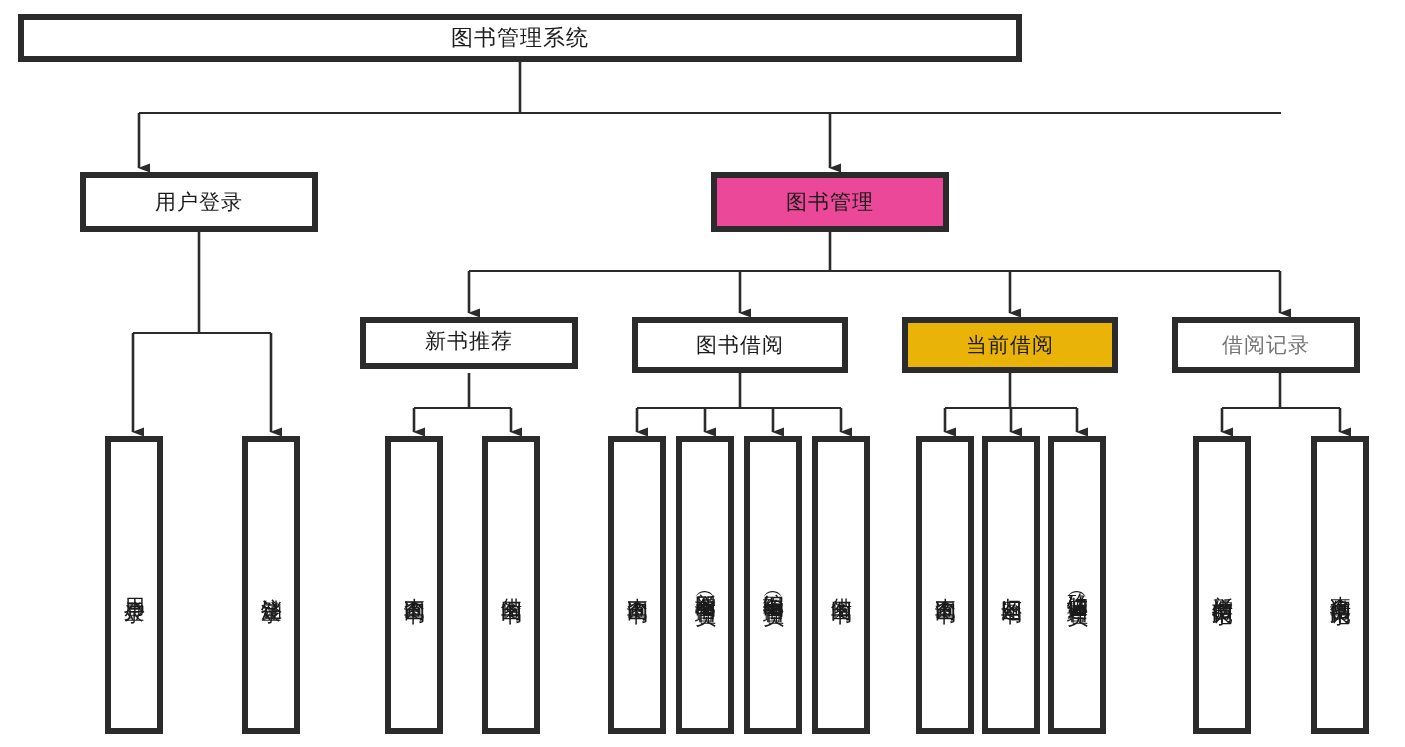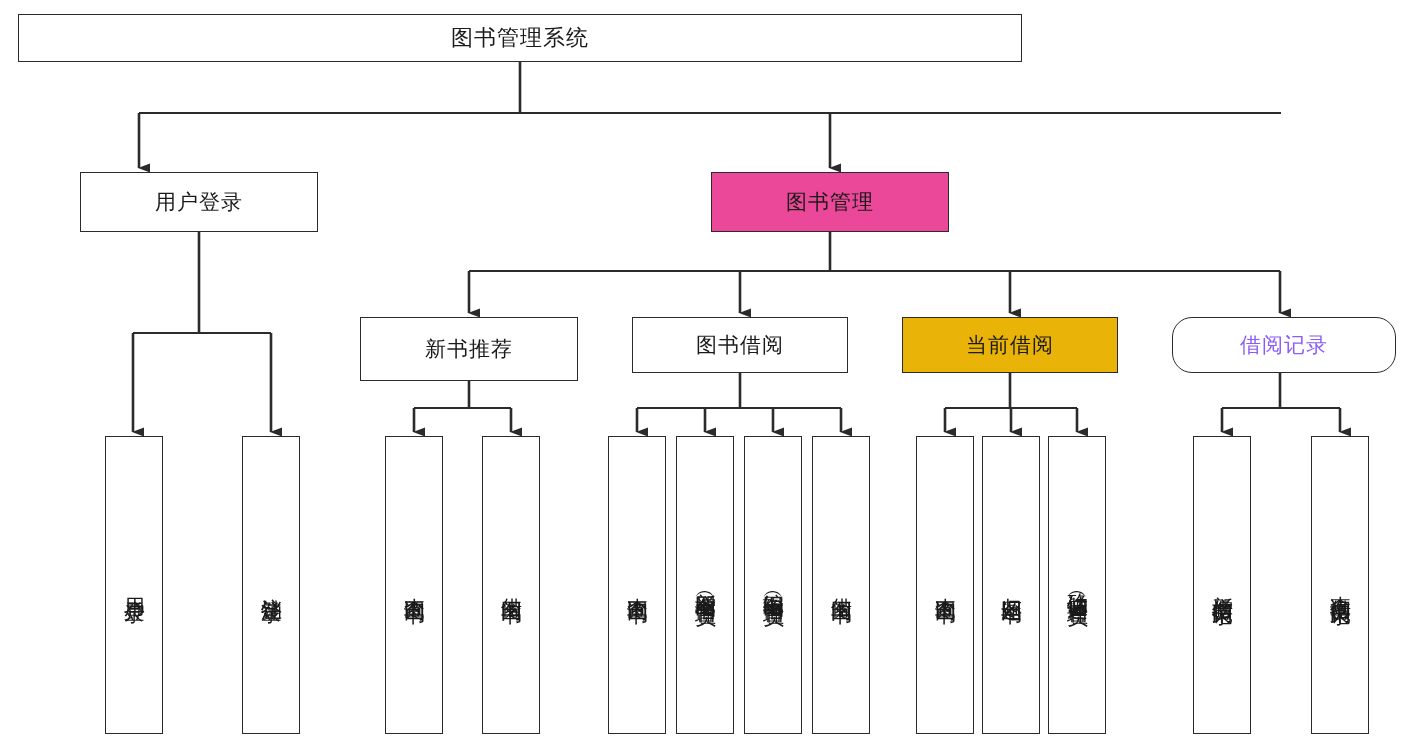--- a/index.html
+++ b/index.html
@@ -23,21 +23,21 @@
     left: 0;
     top: 0;
     width: 1405px;
     height: 747px;
     pointer-events: none;
   }
   .node {
     position: absolute;
     box-sizing: border-box;
     background: #ffffff;
-    border: 1px solid #0f766e;
+    border: 6px solid #0f766e;
     display: flex;
     align-items: center;
     justify-content: center;
     color: #1a1a1a;
   }
   .node.horiz {
     font-size: 21px;
     letter-spacing: 1px;
     line-height: 1.2;
     white-space: nowrap;
@@ -118,24 +118,24 @@
       <path d="M1222,408 L1222,432" marker-end="url(#arrow)"></path>
       <path d="M1340,408 L1340,432" marker-end="url(#arrow)"></path>
     </g>
   </svg>
 
   <div class="node horiz root" style="left: 18px; top: 14px; width: 1004px; height: 48px; border-color: rgb(43, 43, 43); background: rgb(255, 255, 255); color: rgb(26, 26, 26);">图书管理系统</div>
 
   <div class="node horiz" style="left: 80px; top: 172px; width: 238px; height: 60px; border-color: rgb(43, 43, 43); background: rgb(255, 255, 255); color: rgb(26, 26, 26);">用户登录</div>
   <div class="node horiz" style="left: 711px; top: 172px; width: 238px; height: 60px; border-color: rgb(43, 43, 43); background: #ec4899; color: rgb(26, 26, 26);">图书管理</div>
 
-  <div class="node horiz" style="left: 360px; top: 317px; width: 218px; height: 64px; border-color: rgb(43, 43, 43); background: rgb(255, 255, 255); color: rgb(26, 26, 26);">新书推荐</div>
+  <div class="node horiz" style="left: 360px; top: 317px; width: 218px; height: 52px; border-color: rgb(43, 43, 43); background: rgb(255, 255, 255); color: rgb(26, 26, 26); font-family: Liberation Mono, monospace;">新书推荐</div>
   <div class="node horiz" style="left: 632px; top: 317px; width: 216px; height: 56px; border-color: rgb(43, 43, 43); background: rgb(255, 255, 255); color: rgb(26, 26, 26);">图书借阅</div>
   <div class="node horiz" style="left: 902px; top: 317px; width: 216px; height: 56px; border-color: rgb(43, 43, 43); background: #eab308; color: rgb(26, 26, 26);">当前借阅</div>
-  <div class="node horiz" style="left: 1172px; top: 317px; width: 224px; height: 56px; border-color: rgb(43, 43, 43); background: rgb(255, 255, 255); color: #8b5cf6; border-radius: 20px;">借阅记录</div>
+  <div class="node horiz" style="left: 1172px; top: 317px; width: 188px; height: 56px; border-color: rgb(43, 43, 43); background: rgb(255, 255, 255); color: #737373;">借阅记录</div>
 
   <div class="node vert" style="left: 105px; top: 436px; width: 58px; height: 298px; border-color: rgb(43, 43, 43); background: rgb(255, 255, 255); color: rgb(26, 26, 26);">用户登录</div>
   <div class="node vert" style="left: 242px; top: 436px; width: 58px; height: 298px; border-color: rgb(43, 43, 43); background: rgb(255, 255, 255); color: rgb(26, 26, 26);">注销登录</div>
   <div class="node vert" style="left: 385px; top: 436px; width: 58px; height: 298px; border-color: rgb(43, 43, 43); background: rgb(255, 255, 255); color: rgb(26, 26, 26);">查询图书</div>
   <div class="node vert" style="left: 482px; top: 436px; width: 58px; height: 298px; border-color: rgb(43, 43, 43); background: rgb(255, 255, 255); color: rgb(26, 26, 26);">借阅图书</div>
   <div class="node vert" style="left: 608px; top: 436px; width: 58px; height: 298px; border-color: rgb(43, 43, 43); background: rgb(255, 255, 255); color: rgb(26, 26, 26);">查询图书</div>
   <div class="node vert" style="left: 676px; top: 436px; width: 58px; height: 298px; border-color: rgb(43, 43, 43); background: rgb(255, 255, 255); color: rgb(26, 26, 26);">新增图书（管理员）</div>
   <div class="node vert" style="left: 744px; top: 436px; width: 58px; height: 298px; border-color: rgb(43, 43, 43); background: rgb(255, 255, 255); color: rgb(26, 26, 26);">编辑图书（管理员）</div>
   <div class="node vert" style="left: 812px; top: 436px; width: 58px; height: 298px; border-color: rgb(43, 43, 43); background: rgb(255, 255, 255); color: rgb(26, 26, 26);">借阅图书</div>
   <div class="node vert" style="left: 916px; top: 436px; width: 58px; height: 298px; border-color: rgb(43, 43, 43); background: rgb(255, 255, 255); color: rgb(26, 26, 26);">查询图书</div>

